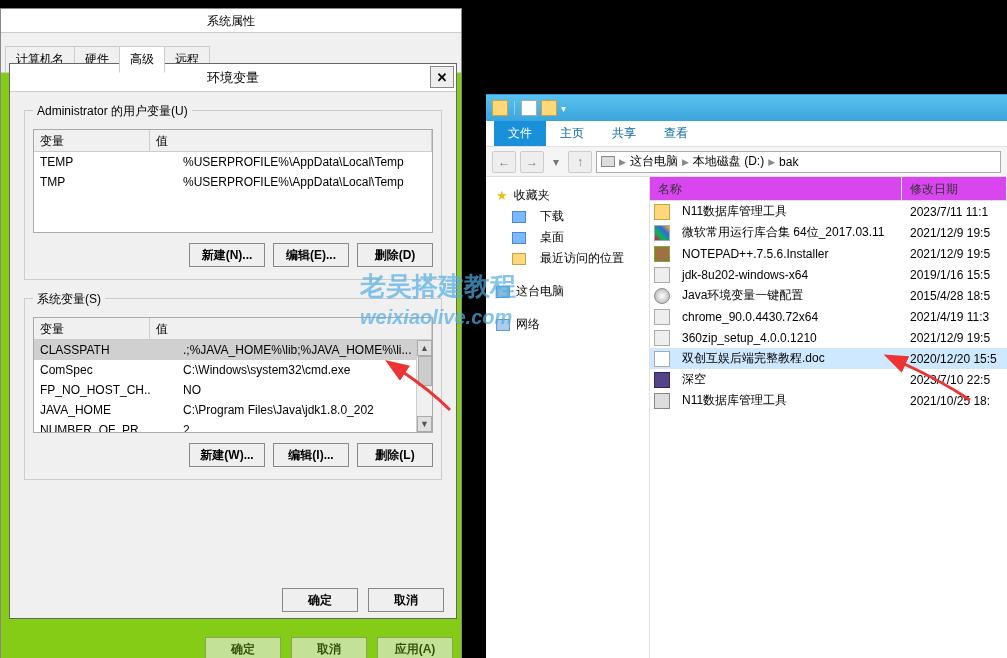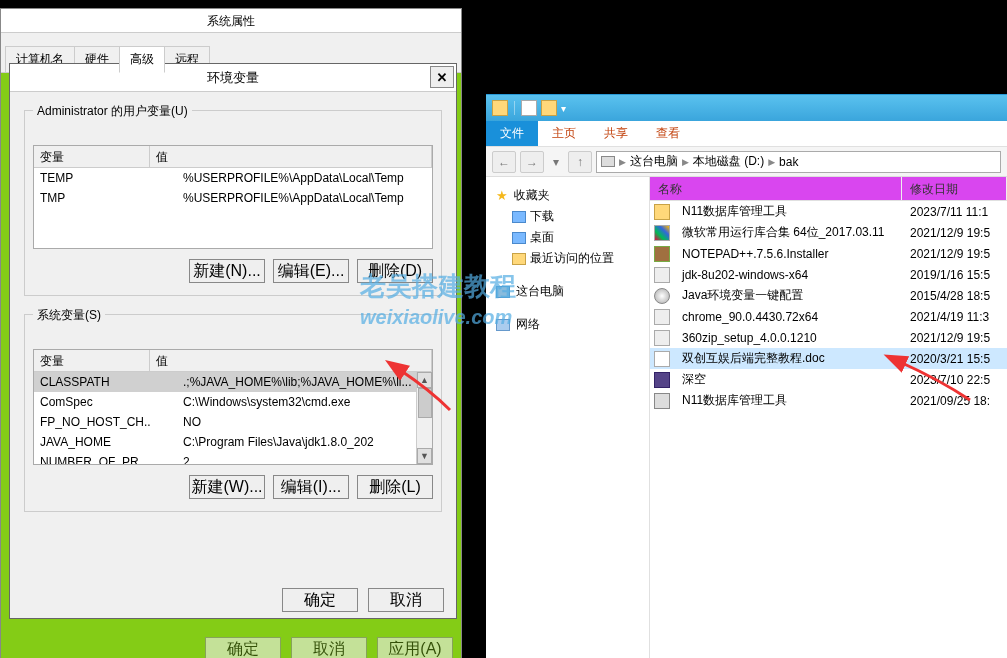--- a/index.html
+++ b/index.html
@@ -9,60 +9,60 @@
 .sysprop { position: absolute; left: 0; top: 8px; width: 462px; height: 658px; background: #84cc16; border: 1px solid #888; }
 .sysprop-title { height: 24px; line-height: 24px; text-align: center; background: #fff; border-bottom: 1px solid #ccc; font-size: 12px; }
 .tabs { display: flex; padding: 2px 4px 0 4px; background: #f0f0f0; border-bottom: 1px solid #ccc; height: 40px; align-items: flex-end; }
 .tab { padding: 4px 10px; border: 1px solid #ccc; border-bottom: none; background: #f0f0f0; margin-right: -1px; font-size: 12px; position: relative; }
 .tab.active { background: #fff; z-index: 2; border-bottom: 1px solid #fff; margin-bottom: -1px; }
 
 
 .envdlg { position: absolute; left: 8px; top: 54px; width: 448px; height: 556px; background: #f0f0f0; border: 1px solid #666; }
 .envdlg-titlebar { height: 28px; background: #fff; border-bottom: 1px solid #ccc; display: flex; align-items: center; justify-content: center; position: relative; font-size: 13px; }
 .envdlg-close { position: absolute; right: 2px; top: 2px; width: 24px; height: 22px; border: 1px solid #888; background: #eee; display: flex; align-items: center; justify-content: center; font-weight: bold; cursor: pointer; }
-.group { margin: 18px 14px 6px 14px; border: 1px solid #ccc; padding-top: 30px; position: relative; }
+.group { margin: 18px 14px 6px 14px; border: 1px solid #ccc; padding-top: 14px; position: relative; }
 .group-label { position: absolute; top: -8px; left: 8px; background: #f0f0f0; padding: 0 4px; font-size: 12px; }
 .table-wrap { margin: 4px 8px; border: 1px solid #aaa; background: #fff; height: 104px; overflow: hidden; position: relative; }
 .table-wrap.sysvars { height: 116px; }
 .thead { display: flex; background: #f0f0f0; border-bottom: 1px solid #ccc; height: 22px; }
 .th { padding: 3px 6px; border-right: 1px solid #ccc; font-size: 12px; }
 .th.var { width: 116px; }
 .th.val { flex: 1; }
 .trow { display: flex; height: 20px; align-items: center; }
 .trow.sel { background: #d0d0d0; }
 .td { padding: 1px 6px; font-size: 12px; white-space: nowrap; overflow: hidden; }
 .td.var { width: 116px; }
 .td.val { flex: 1; margin-left: 27px; }
 .scroll-track { position: absolute; right: 0; top: 22px; bottom: 0; width: 16px; background: #f0f0f0; border-left: 1px solid #ccc; }
 .scroll-arrow { width: 100%; height: 16px; background: #e0e0e0; border: 1px solid #aaa; display:flex; align-items:center; justify-content:center; font-size:9px; color:#555; }
 .scroll-thumb { position: absolute; left: 1px; width: 14px; background: #ccc; border: 1px solid #aaa; }
 .btnrow { display: flex; justify-content: flex-end; gap: 8px; padding: 6px 8px 12px 8px; }
-.btn { min-width: 76px; height: 24px; background: #efefef; border: 1px solid #888; font-size: 16px; cursor: pointer; }
+.btn { min-width: 76px; height: 24px; background: #efefef; border: 1px solid #888; font-size: 12px; cursor: pointer; font-weight: bold; }
 .dlg-footer { position: absolute; bottom: 6px; right: 12px; display: flex; gap: 10px; }
 
 .sysprop-footer { position: absolute; bottom: 4px; right: 8px; display: flex; gap: 10px; }
 .sysprop-footer .btn { opacity: 0.6; }
 
 
 .explorer { position: absolute; left: 486px; top: 94px; right: 0; bottom: 0; background: #fff; border-top: 1px solid #2899d6; }
 .ex-titlebar { height: 26px; background: linear-gradient(#5ac2ef, #3aa5dc); display: flex; align-items: center; padding: 0 6px; gap: 4px; }
 .ex-icon { width: 16px; height: 16px; background: #ffd87a; border: 1px solid #c8a246; }
 .ex-divider { width: 1px; height: 14px; background: rgba(255,255,255,0.4); margin: 0 2px;}
 .ex-menubar { height: 26px; display: flex; align-items: stretch; background: #fff; border-bottom: 1px solid #e0e0e0; }
-.ex-menu-item { padding: 0 14px; display: flex; align-items: center; font-size: 12px; color: #c2410c; }
-.ex-menu-item.file { background: #1990da; color: #fff; }
+.ex-menu-item { padding: 0 14px; display: flex; align-items: center; font-size: 12px; color: #0369a1; }
+.ex-menu-item.file { background: #1990da; color: #fff; margin-left: 8px; }
 .ex-addrbar { height: 30px; display: flex; align-items: center; padding: 0 6px; gap: 4px; background: #f5f5f5; border-bottom: 1px solid #ddd; }
 .navbtn { width: 24px; height: 22px; border: 1px solid #ccc; background: #eee; display:flex; align-items:center; justify-content:center; color:#777; border-radius:2px; }
 .addrbox { flex: 1; height: 22px; border: 1px solid #aaa; background: #fff; display: flex; align-items: center; padding: 0 4px; gap: 4px; font-size: 12px; }
 .addrbox .sep { color: #888; font-size: 9px; }
 .ex-body { display: flex; height: calc(100% - 82px); }
 .ex-nav { width: 164px; border-right: 1px solid #e0e0e0; padding: 8px 4px; font-size: 12px; }
 .navsec { margin-bottom: 12px; }
 .navhead { display: flex; align-items: center; gap: 6px; padding: 2px 6px; font-weight: normal; }
-.navitem { display: flex; align-items: center; gap: 4px; padding: 2px 6px 2px 22px; }
+.navitem { display: flex; align-items: center; gap: 14px; padding: 2px 6px 2px 22px; }
 .star { color: #f5b81c; font-size: 13px; }
 .folder { width: 14px; height: 12px; background: #ffd87a; border: 1px solid #c8a246; display: inline-block; }
 .folder.blue { background: #7ab9ff; border-color: #4a89cc; }
 .drive { width: 14px; height: 11px; background: #ddd; border: 1px solid #888; display: inline-block; position: relative; }
 .pcicon { width: 14px; height: 12px; background: #88bbdd; border: 1px solid #5599cc; display:inline-block; }
 .neticon { width: 14px; height: 12px; background: #aaccee; border:1px solid #6699cc; display:inline-block; }
 
 .ex-list { flex: 1; }
 .ex-cols { display: flex; height: 24px; border-bottom: 1px solid #e0e0e0; background: #d946ef; }
 .ex-col { padding: 4px 8px; border-right: 1px solid #eee; font-size: 12px; color: #333; }
@@ -305,35 +305,35 @@
               <span class="fi arch"></span>
               <span>360zip_setup_4.0.0.1210</span>
             </div>
             <div class="filecell date">2021/12/9 19:5</div>
           </div>
           <div class="filerow sel">
             <div class="filecell name">
               <span class="fi doc"></span>
               <span>双创互娱后端完整教程.doc</span>
             </div>
-            <div class="filecell date">2020/3/21 15:5</div>
+            <div class="filecell date">2020/12/20 15:5</div>
           </div>
           <div class="filerow">
             <div class="filecell name">
               <span class="fi exe"></span>
               <span>深空</span>
             </div>
             <div class="filecell date">2023/7/10 22:5</div>
           </div>
           <div class="filerow">
             <div class="filecell name">
               <span class="fi drive-i"></span>
               <span>N11数据库管理工具</span>
             </div>
-            <div class="filecell date">2021/09/25 18:</div>
+            <div class="filecell date">2021/10/25 18:</div>
           </div>
         </div>
     </div>
   </div>
 </div>
 
 <div class="watermark">
   <div>老吴搭建教程</div>
   <div class="line2">weixiaolive.com</div>
 </div>

